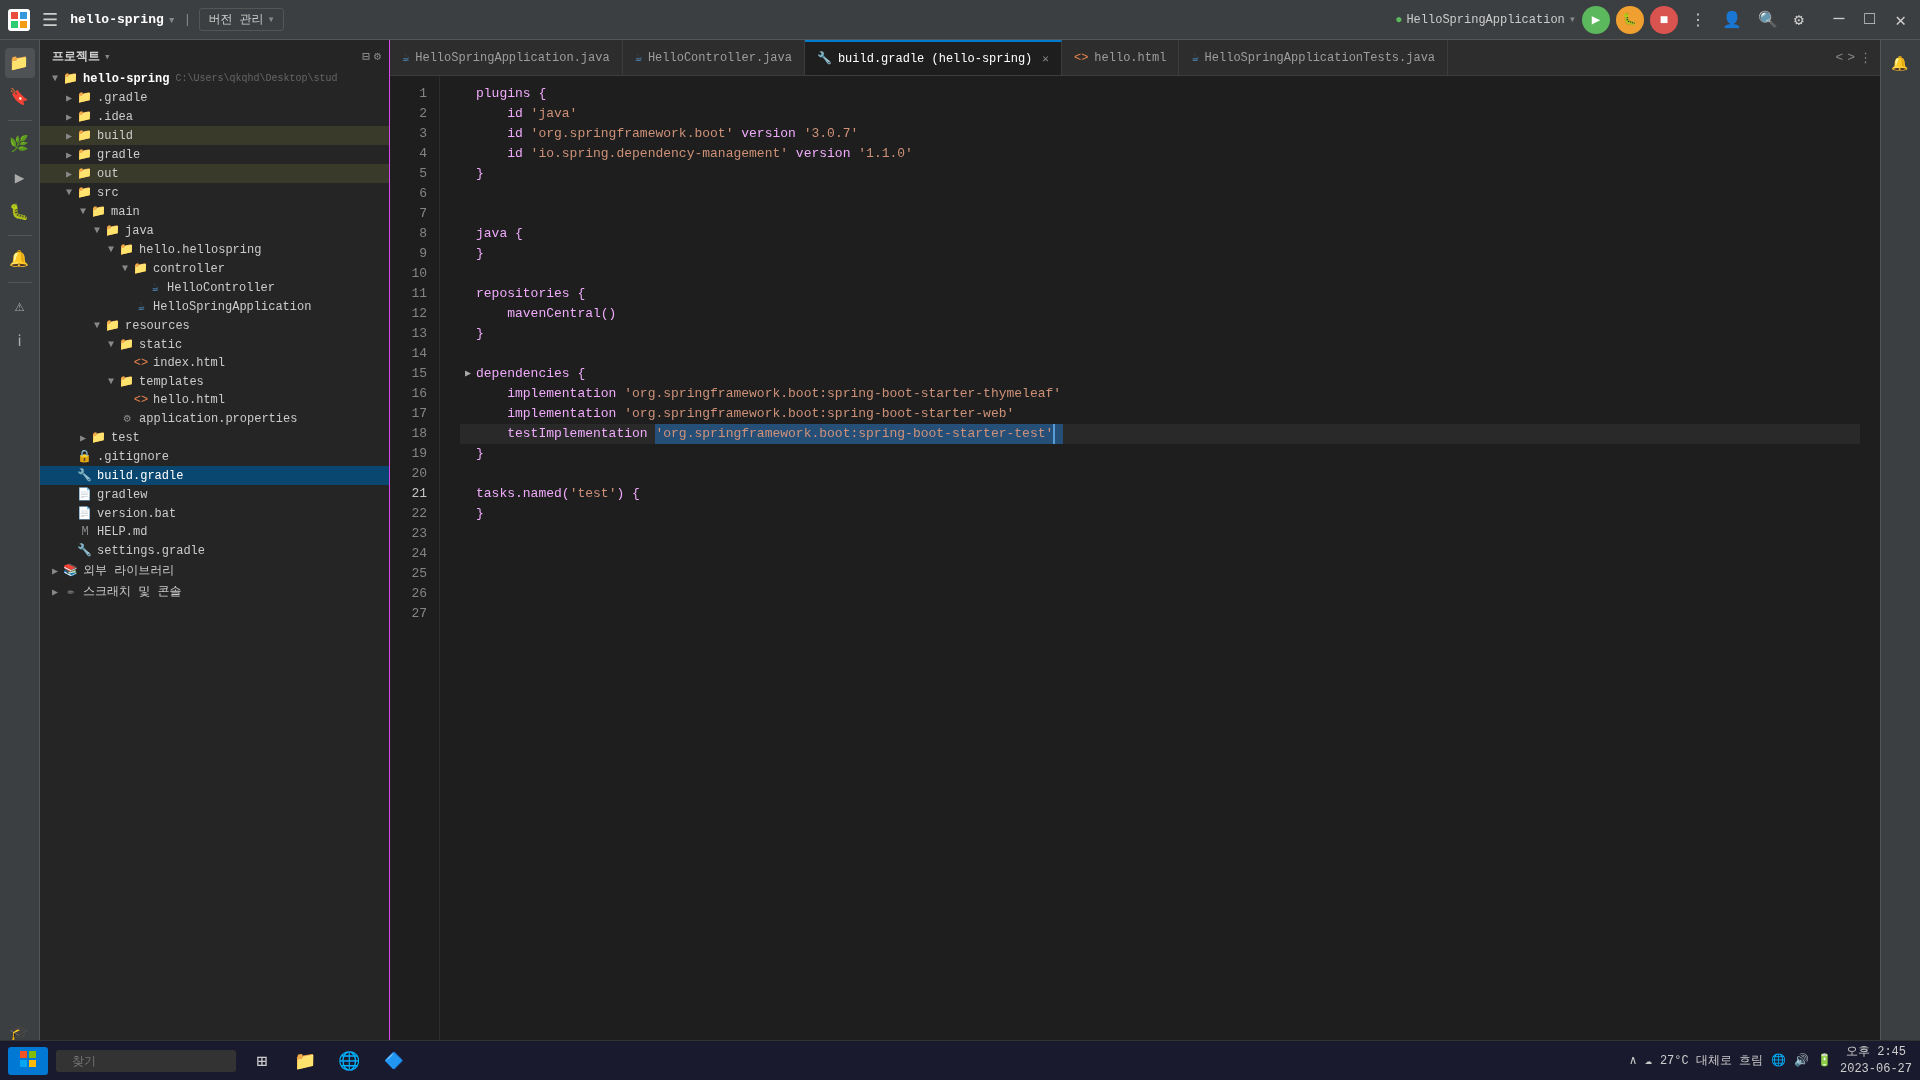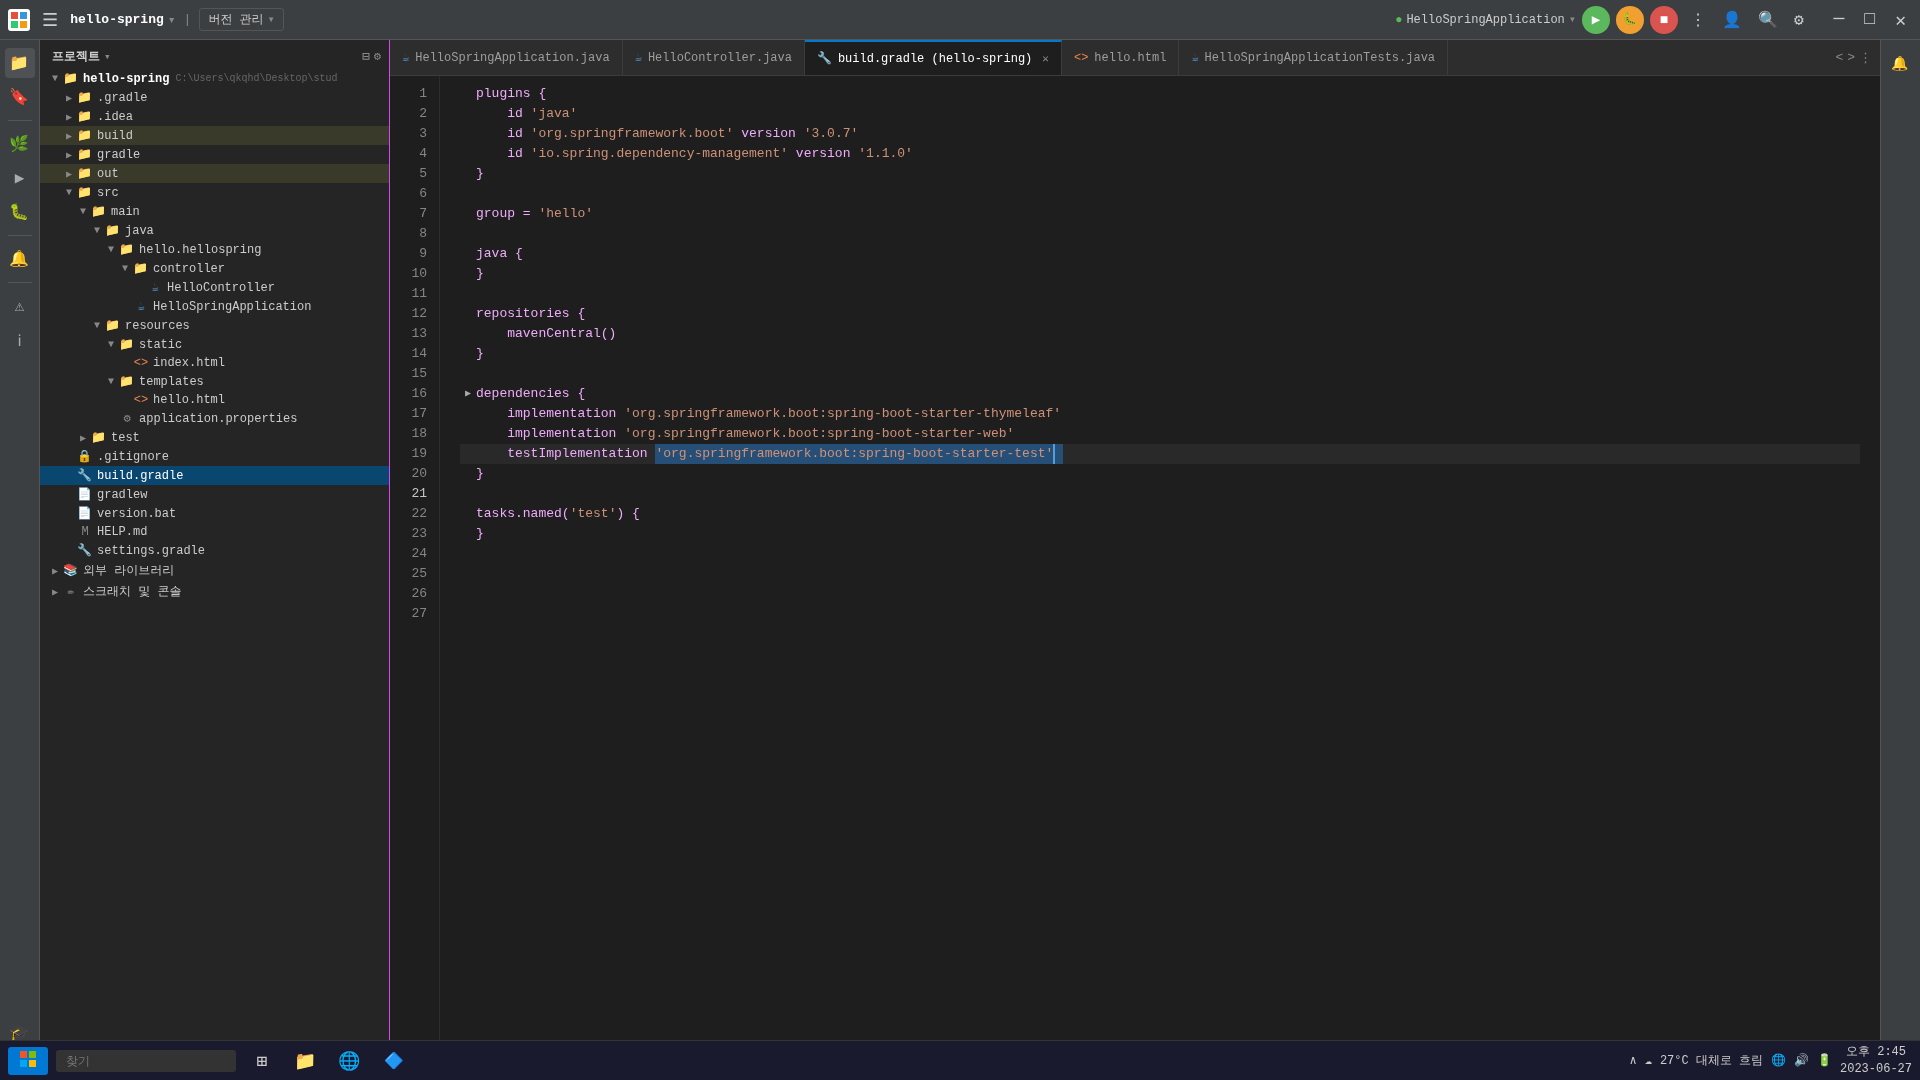--- a/index.html
+++ b/index.html
@@ -116,21 +116,21 @@
     #statusbar .spacer { flex:1; }
     #statusbar .sb-right { display:flex; align-items:center; gap:12px; }
 
     
     #taskbar {
       height: 40px; background: #1a1a2e; display: flex; align-items: center;
       padding: 0 8px; gap: 8px; border-top: 1px solid #333;
       position: fixed; bottom: 0; width: 1920px;
     }
     #taskbar .start-btn { background: #0078d4; color: #fff; padding: 4px 12px; border-radius: 3px; cursor:pointer; font-size: 12px; }
-    #taskbar .search-box { background: #333; color: #86efac; border: none; padding: 4px 10px; border-radius: 3px; width: 180px; font-size: 12px; }
+    #taskbar .search-box { background: #333; color: #86efac; border: none; padding: 4px 16px; border-radius: 3px; width: 180px; font-size: 12px; }
     #taskbar .tb-app { width: 36px; height: 36px; display:flex; align-items:center; justify-content:center; cursor:pointer; border-radius:4px; }
     #taskbar .spacer { flex:1; }
     #taskbar .sys-tray { display:flex; align-items:center; gap:8px; color:#ccc; font-size:12px; }
     #taskbar .clock { text-align:center; line-height:1.4; }
 
     
     ::-webkit-scrollbar { width: 8px; height: 8px; }
     ::-webkit-scrollbar-track { background: #1e1e1e; }
     ::-webkit-scrollbar-thumb { background: #424242; border-radius: 4px; }
   </style>
@@ -443,24 +443,20 @@
         <div class="code-line">
           <span class="fold-arrow"> </span>
           <span class="plain">}</span>
         </div>
 
         <div class="code-line">
           <span class="fold-arrow"> </span>
           <span class="plain"> </span>
         </div>
 
-        <div class="code-line">
-          <span class="fold-arrow"> </span>
-          <span class="plain">group = </span><span class="str">'hello'</span>
-        </div>
 
 
         <div class="code-line">
           <span class="fold-arrow"> </span>
           <span class="plain"> </span>
         </div>
 
         <div class="code-line">
           <span class="fold-arrow"> </span>
           <span class="plain">java {</span>

